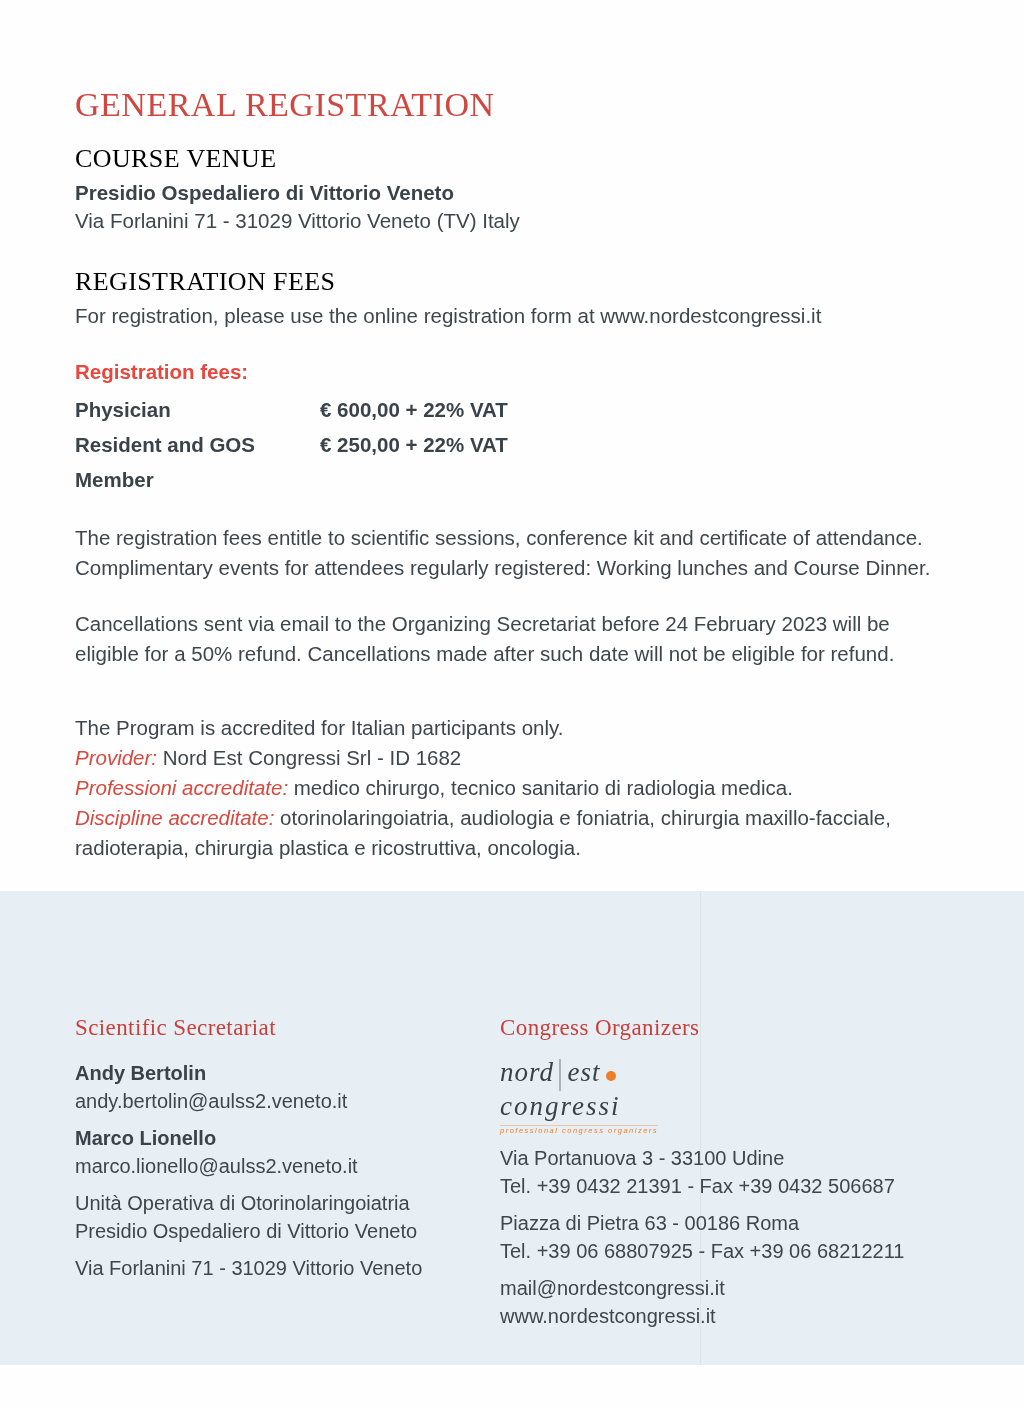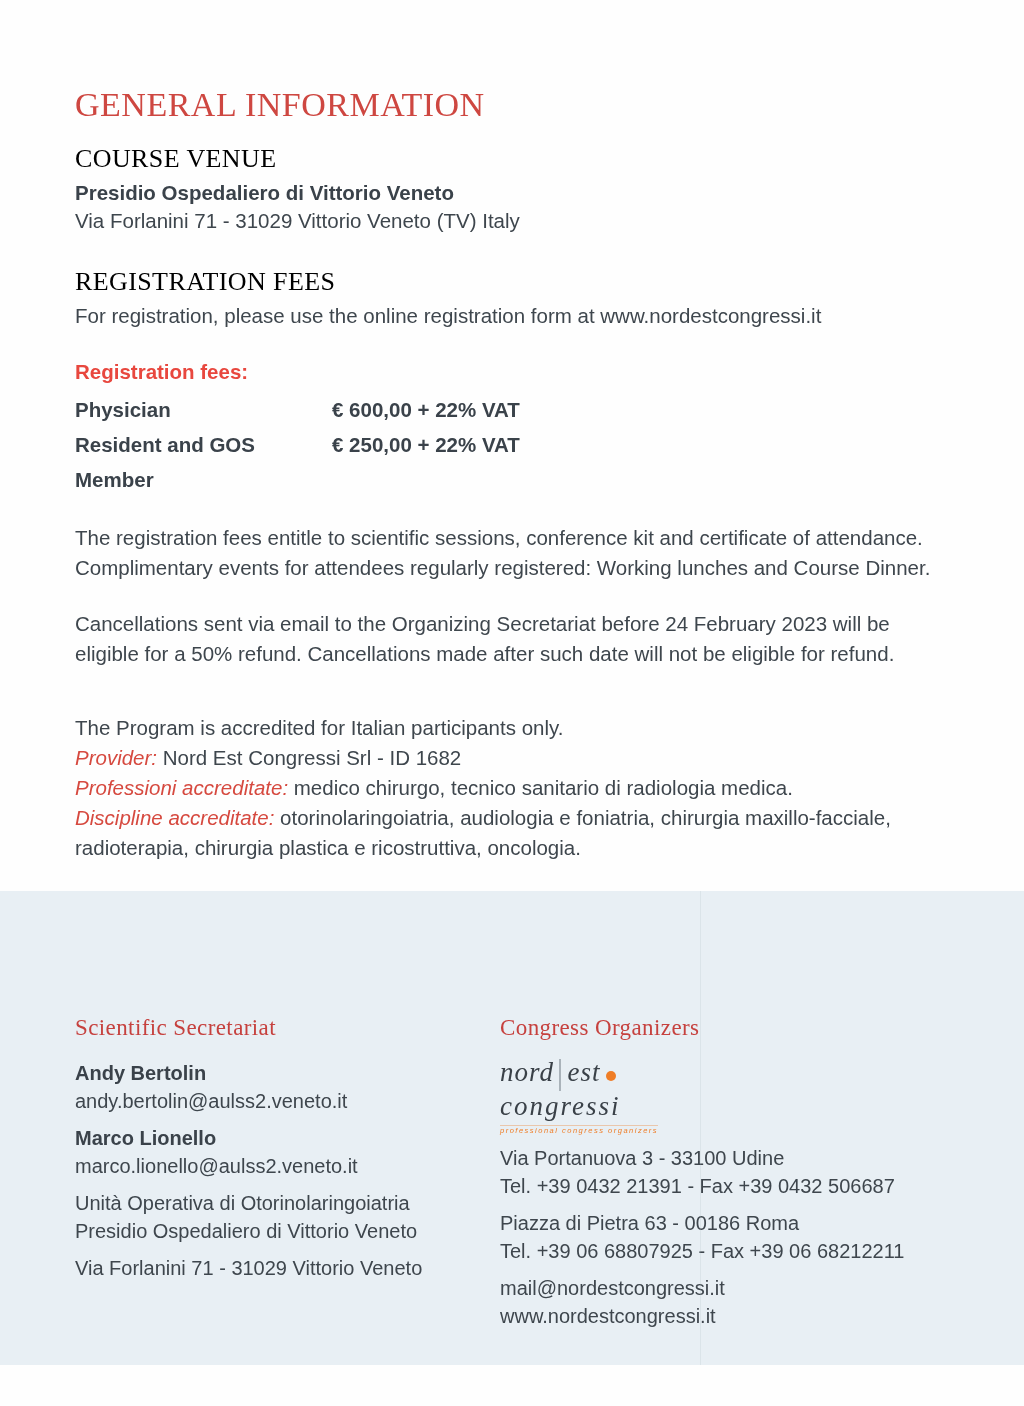--- a/index.html
+++ b/index.html
@@ -41,21 +41,20 @@
     color: #e8473e;
     margin-top: 30px;
     margin-bottom: 8px;
   }
   .fee-row {
     display: flex;
     font-size: 20.5px;
     font-weight: bold;
     color: #3a424a;
     line-height: 35px;
-    gap: 12px;
   }
   .fee-category { width: 245px; flex: none; }
   .paragraph {
     font-size: 20.5px;
     line-height: 30px;
     margin-top: 26px;
     max-width: 880px;
   }
   .accreditation { margin-top: 44px; }
   .ecm-heading { margin-top: 8px; margin-bottom: 2px; }
@@ -130,21 +129,21 @@
     padding-top: 1px;
     margin-top: 2px;
   }
 </style>
 </head>
 <body>
 
 <div class="page">
   <div class="main">
 
-    <h1 class="doc-title">GENERAL INFORMATION</h1>
+    <h1 class="doc-title">GENERAL REGISTRATION</h1>
 
     <h2 class="serif-heading">COURSE VENUE</h2>
     <div class="body-line bold">Presidio Ospedaliero di Vittorio Veneto</div>
     <div class="body-line">Via Forlanini 71 - 31029 Vittorio Veneto (TV) Italy</div>
 
     <h2 class="serif-heading section-gap">REGISTRATION FEES</h2>
     <div class="body-line">For registration, please use the online registration form at www.nordestcongressi.it</div>
 
     <div class="fees-label">Registration fees:</div>
     <div class="fee-row">

